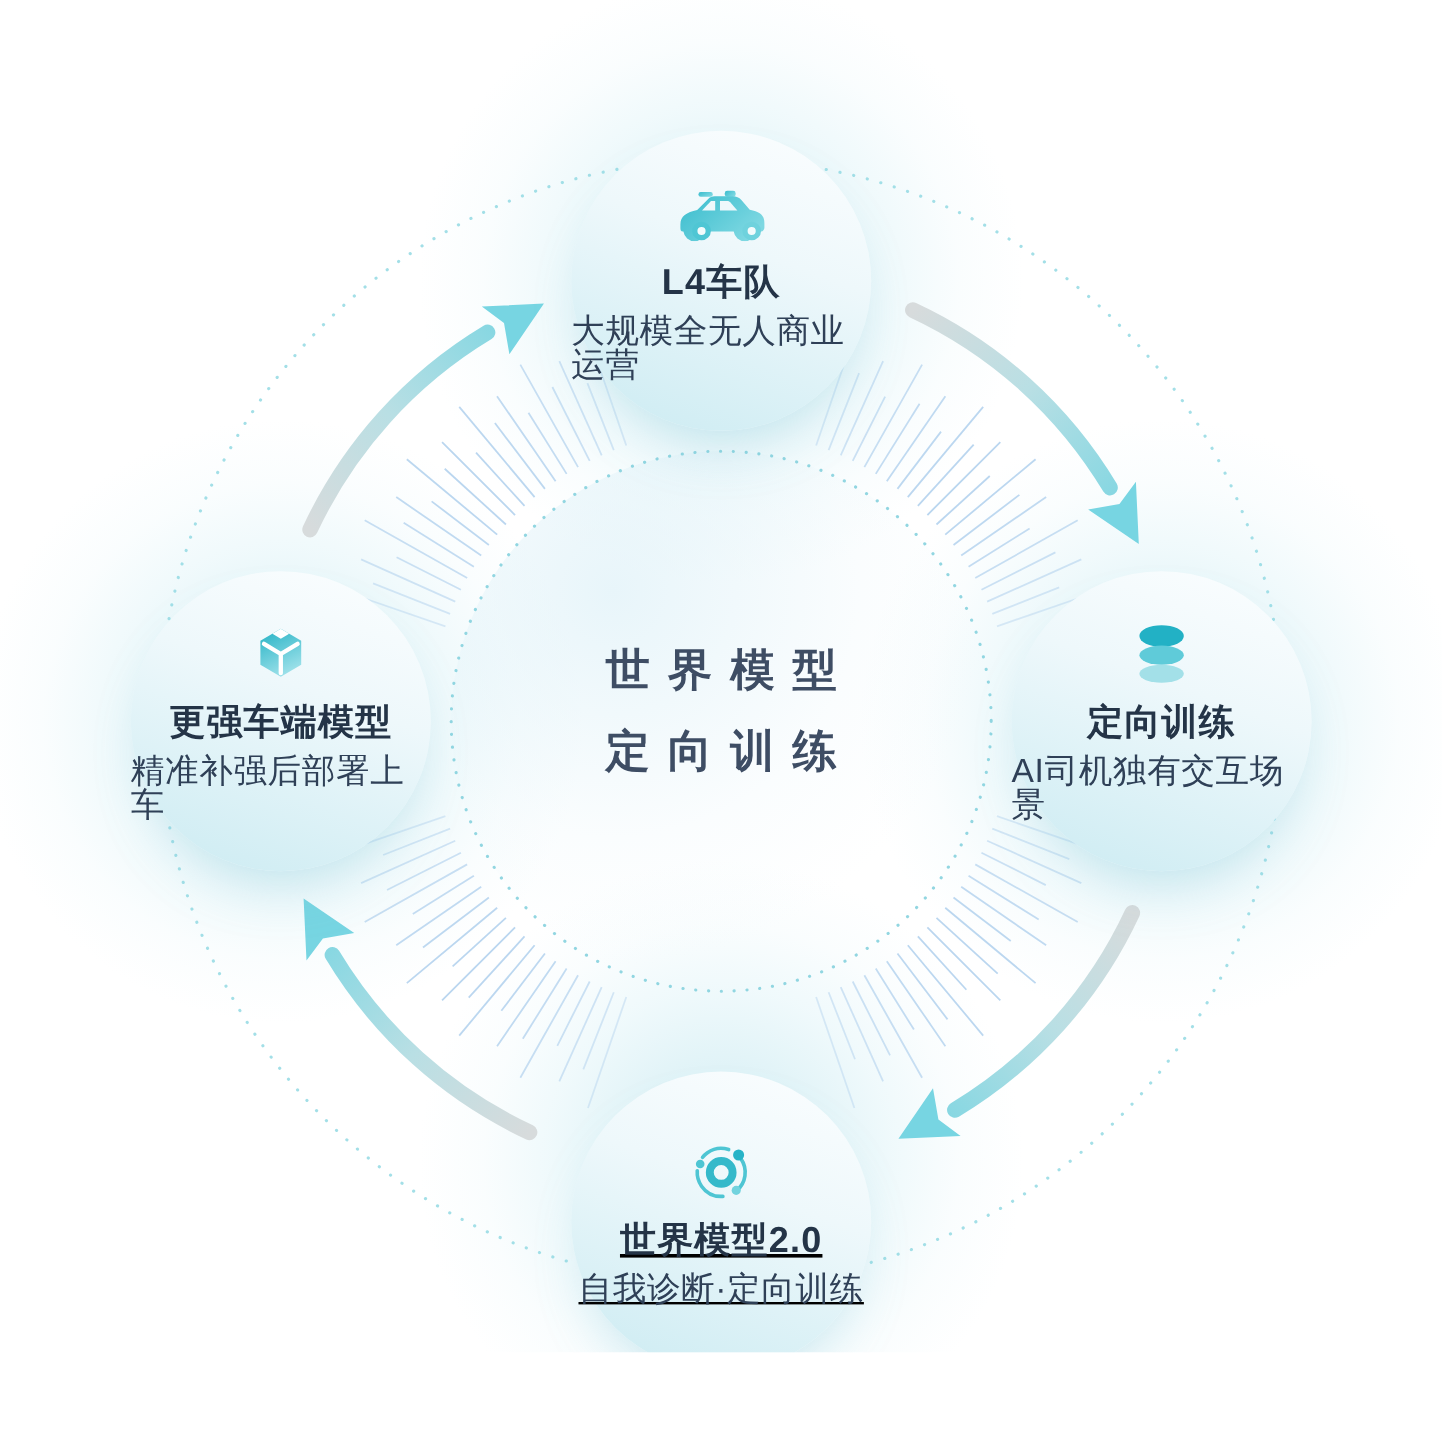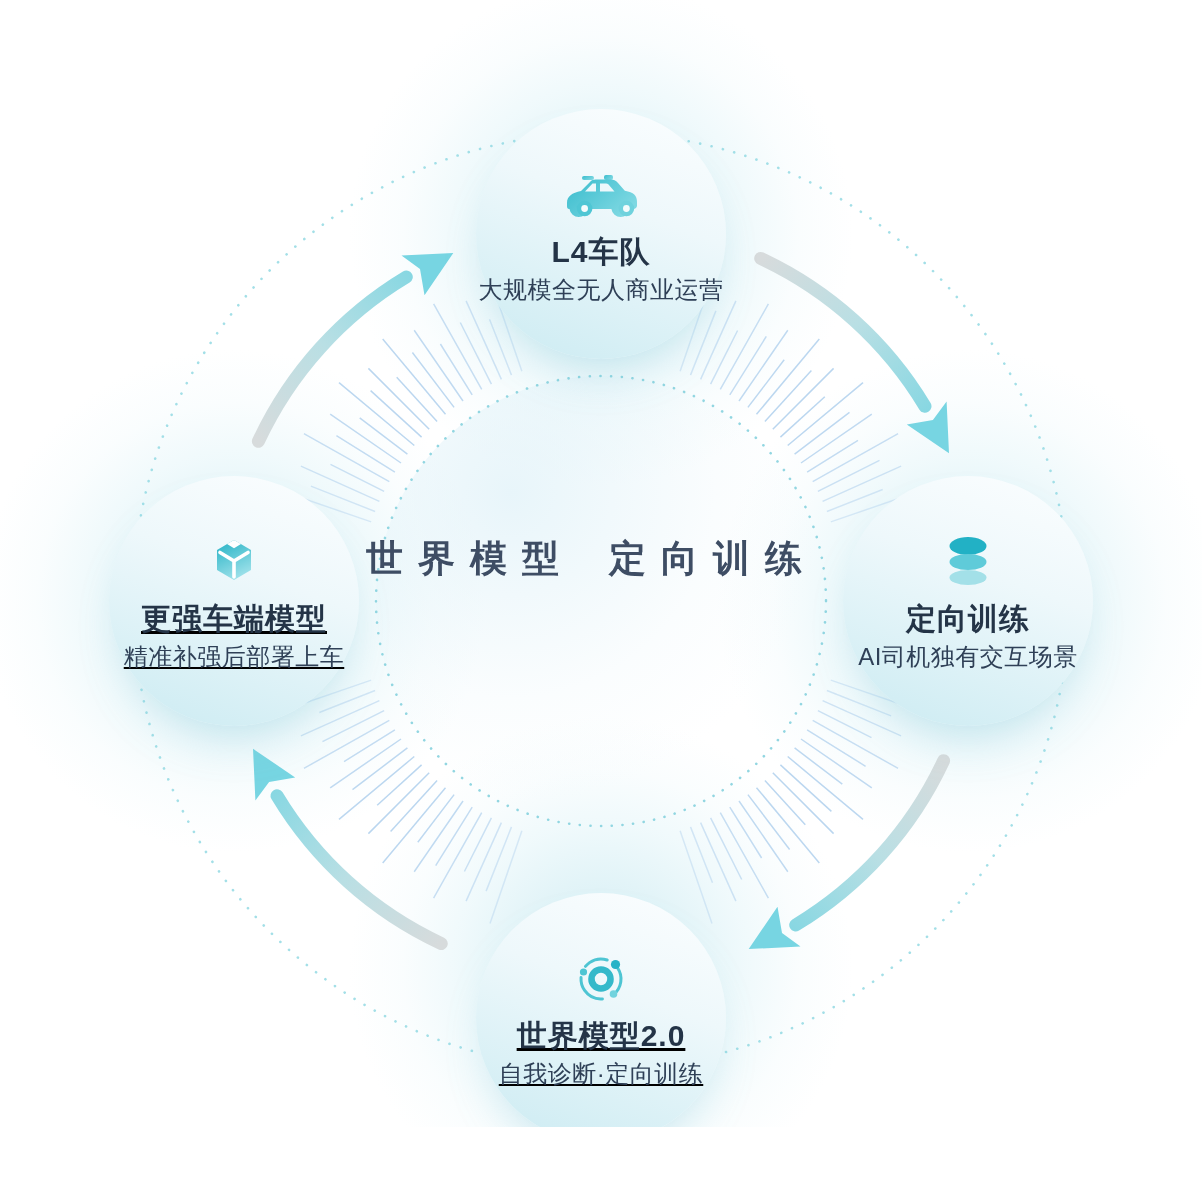--- a/index.html
+++ b/index.html
@@ -26,29 +26,29 @@
   svg.decor{position:absolute;left:0;top:0;z-index:2;}
 
   
   .node{position:absolute;width:250px;height:250px;border-radius:50%;z-index:3;
     display:flex;flex-direction:column;align-items:center;justify-content:center;
     background:linear-gradient(200deg,#fcfeff 0%,#eef8fb 40%,#cbebf2 100%);
     box-shadow:0 26px 46px -18px rgba(110,190,208,0.35);}
   .node.top{left:476px;top:109px;}
   .node.right{left:843px;top:476px;}
   .node.bottom{left:476px;top:893px;text-decoration:underline;}
-  .node.left{left:109px;top:476px;text-decoration:underline;}
+  .node.left{left:109px;top:476px;}
 
   .node .icon{height:56px;display:flex;align-items:center;justify-content:center;margin-bottom:14px;}
   .node .title{font-size:30px;font-weight:bold;color:#243447;line-height:1;letter-spacing:1px;}
-  .node .subtitle{margin-top:11px;font-size:24px;font-weight:500;color:#2f4057;line-height:1;letter-spacing:0.5px;text-align:center;}
+  .node .subtitle{margin-top:11px;font-size:28px;font-weight:500;color:#2f4057;line-height:1;letter-spacing:0.5px;}
 
   
   .center-text{position:absolute;left:351px;top:540px;width:500px;z-index:3;
-    display:flex;align-items:center;gap:20px;}
+    display:flex;flex-direction:column;align-items:center;gap:30px;}
   .center-line{font-size:37px;font-weight:bold;color:#3e4d64;line-height:1;
     letter-spacing:15px;padding-left:15px;}
 </style>
 </head>
 <body>
 
 <div class="stage">
 
   <div class="halo top"></div>
   <div class="halo right"></div>

